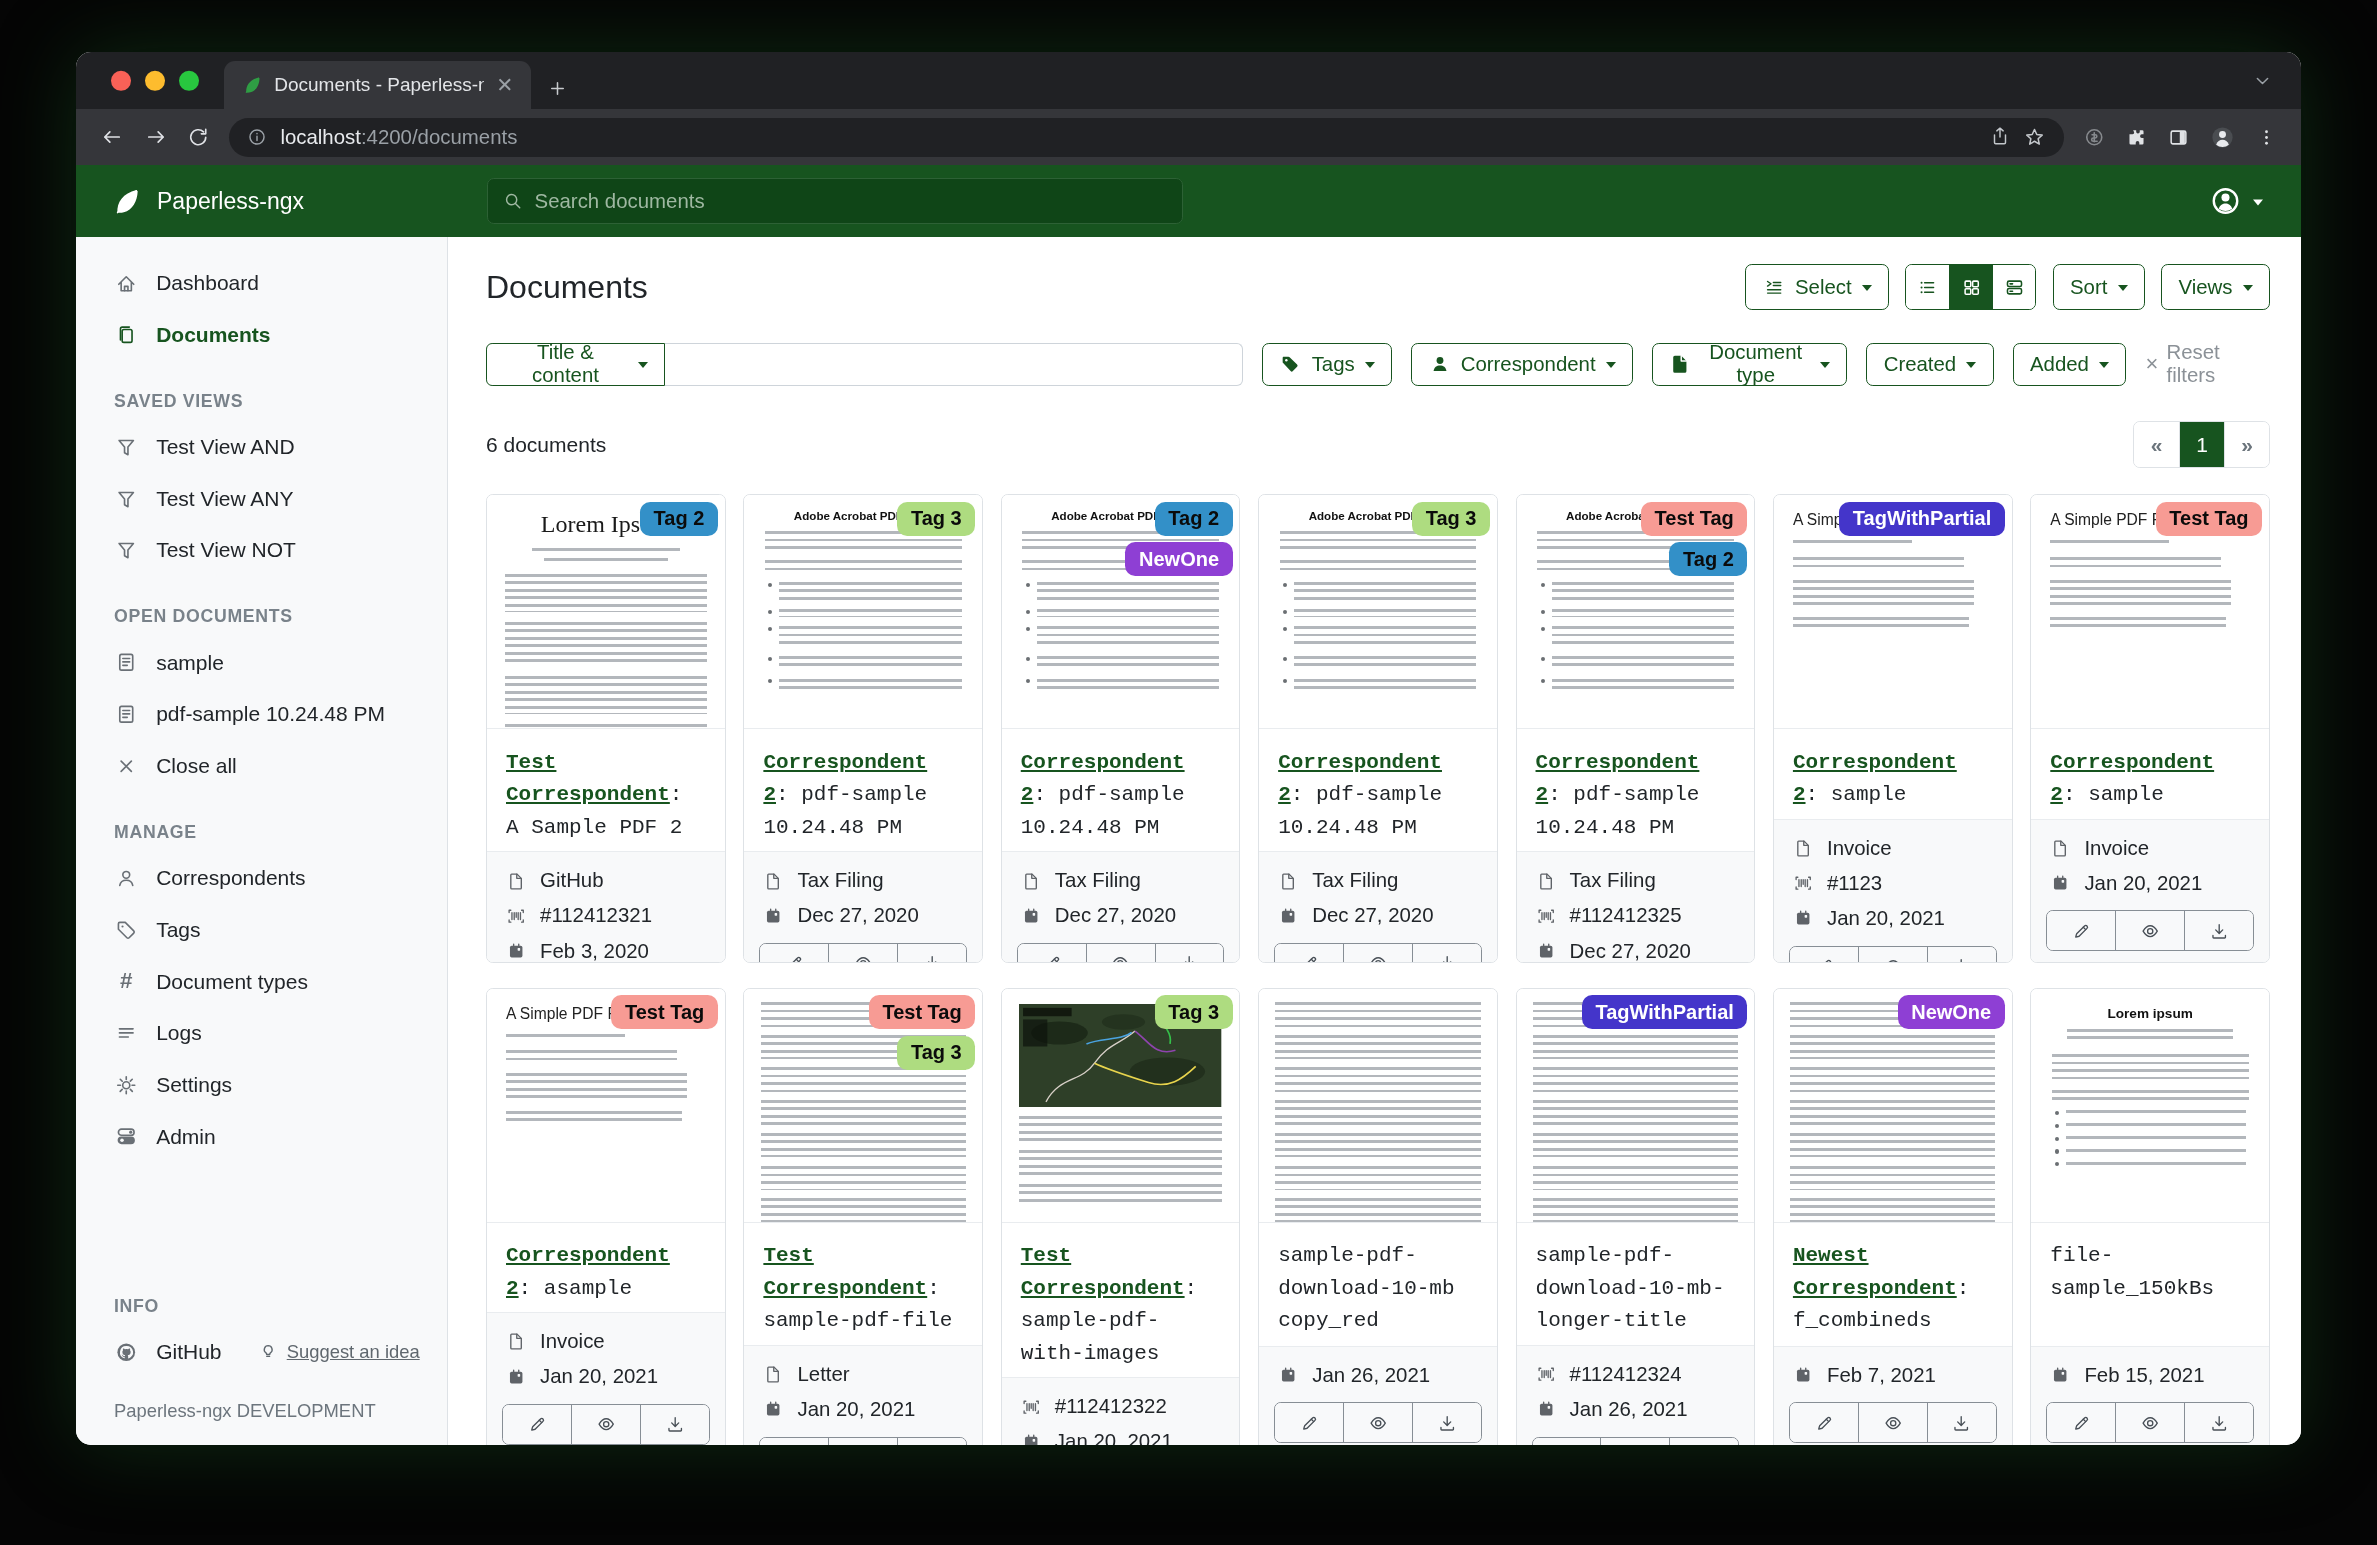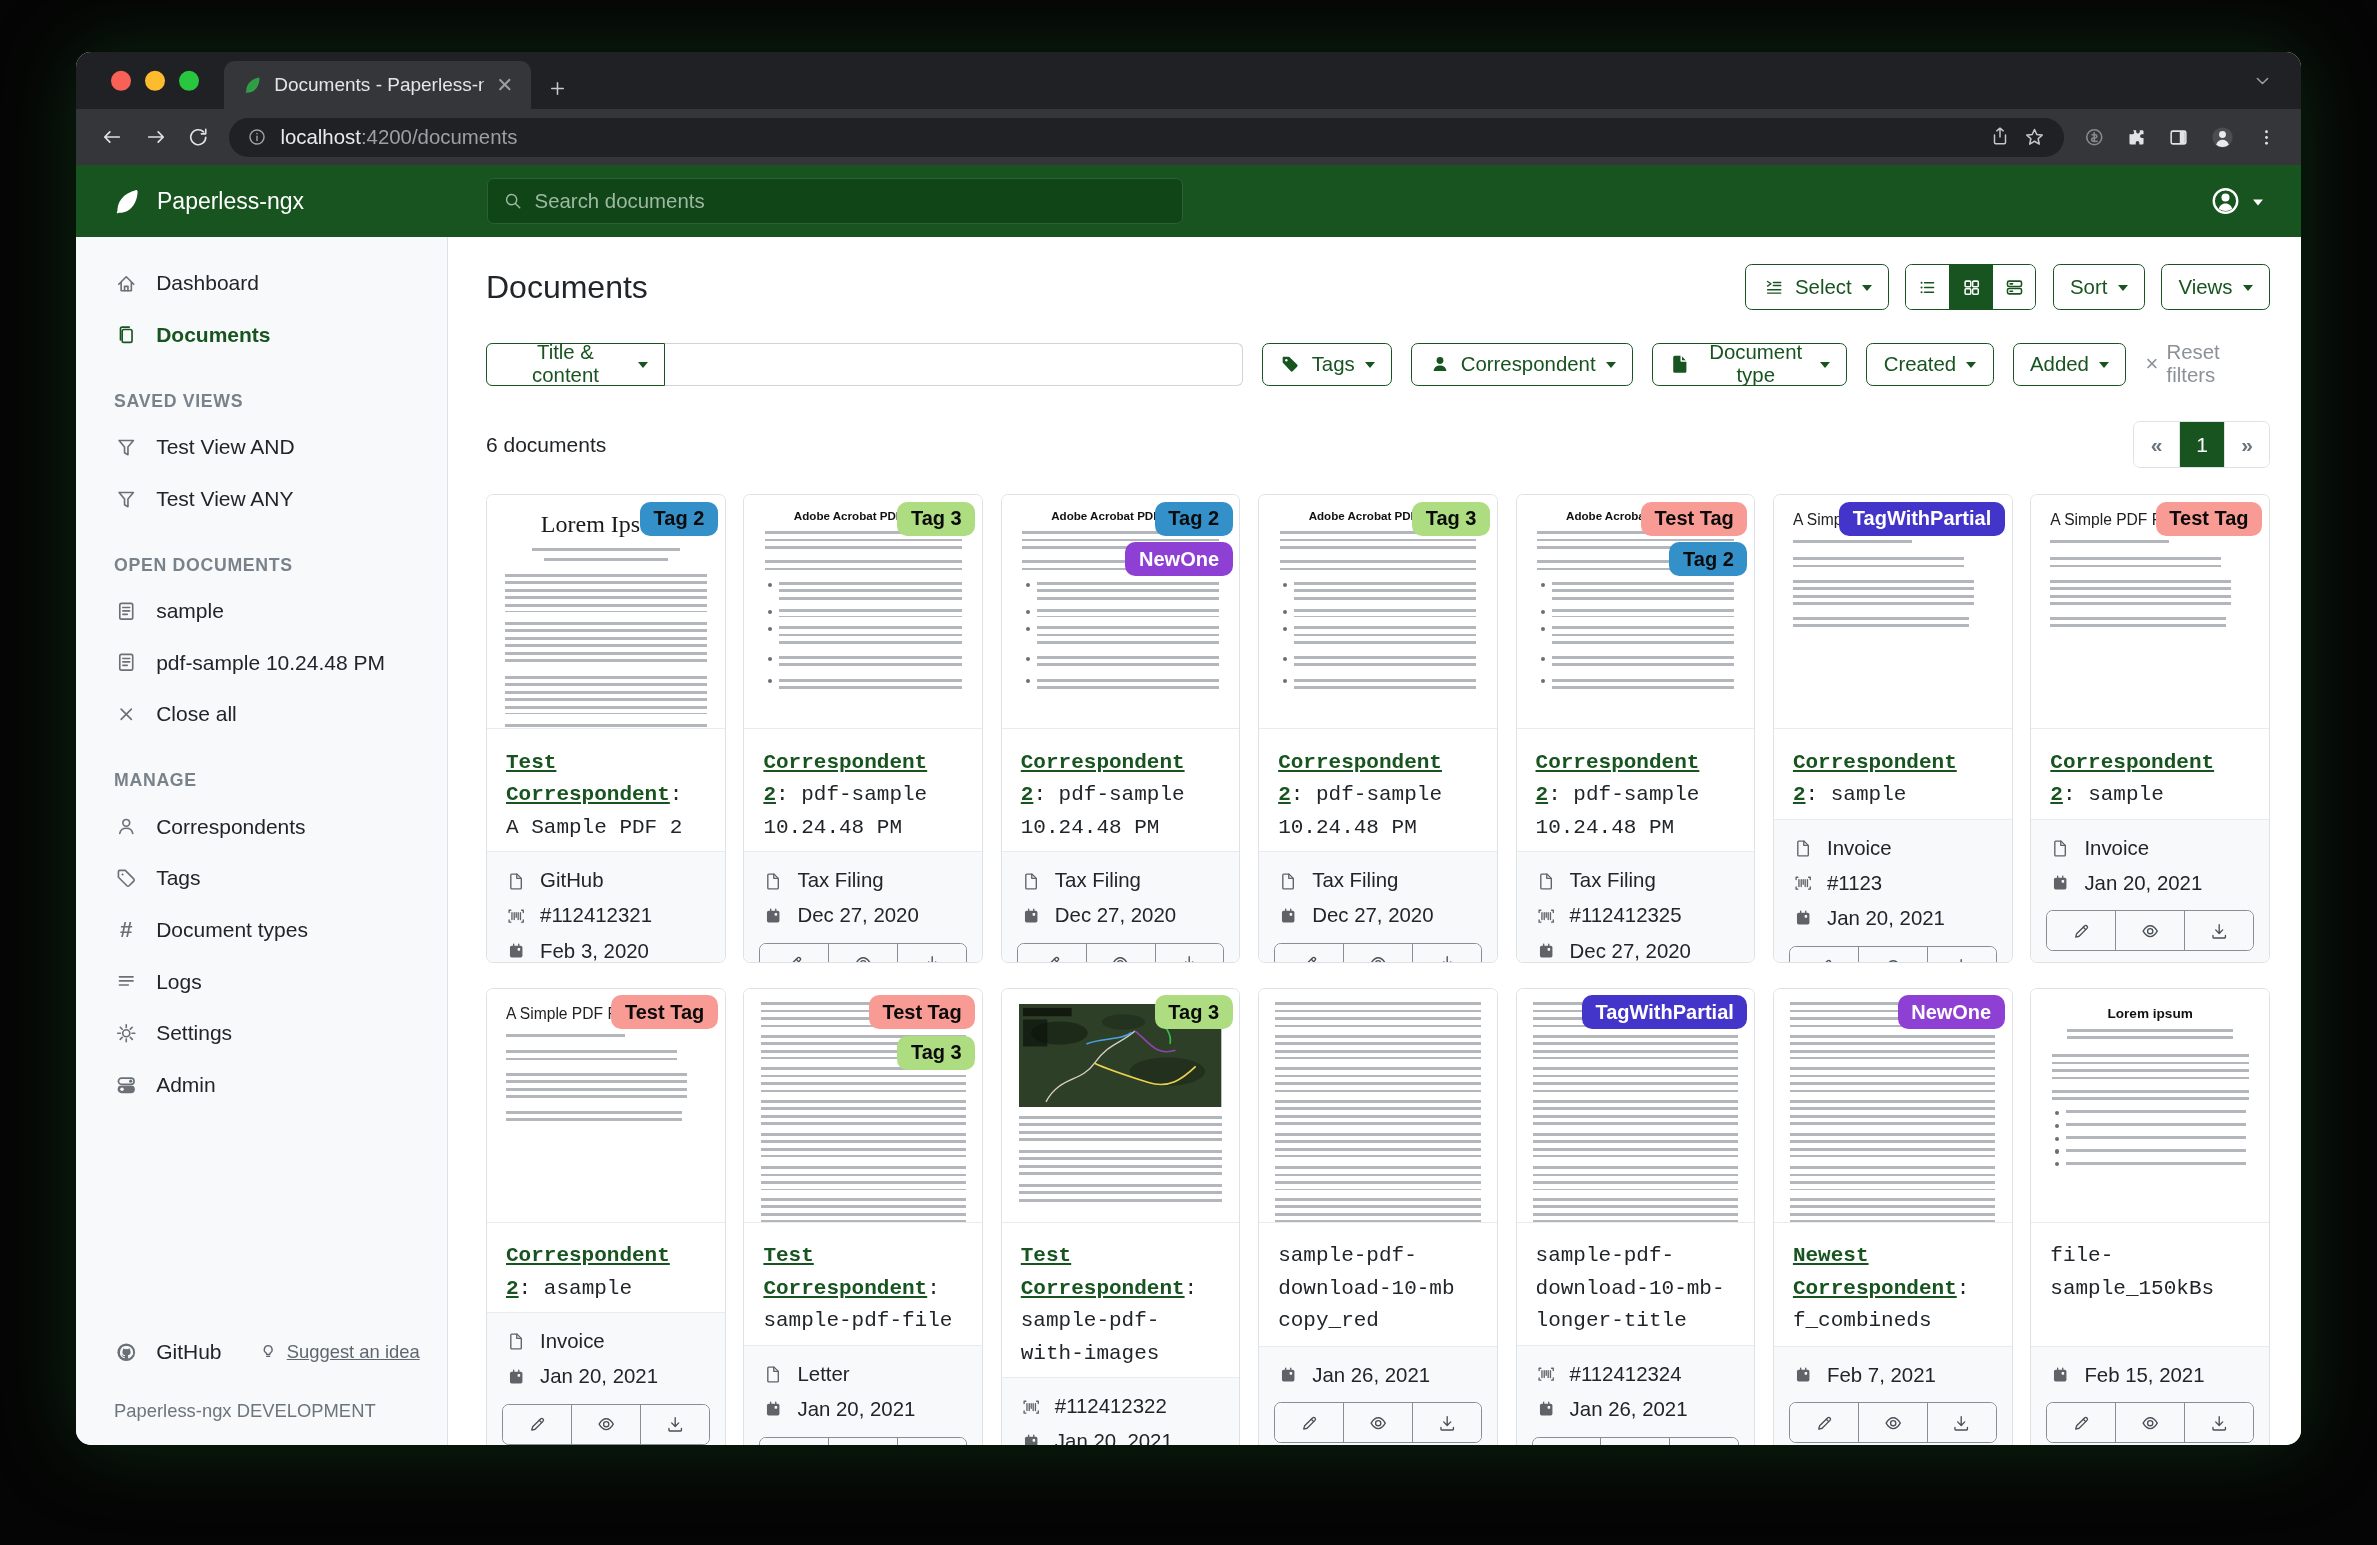--- a/index.html
+++ b/index.html
@@ -293,20 +293,28 @@
             <span>Test View AND</span>
           </div>
           <div class="side-item">
             <span class="ic" style="width: 24.5px; height: 24.5px;">
               <svg viewBox="0 0 36 36" fill="none" stroke="currentColor" stroke-width="2.4" stroke-linecap="round" stroke-linejoin="round">
                 <path d="M7.5 8h21l-8 9.7V29l-5-2.8v-8.5Z"></path>
               </svg>
             </span>
             <span>Test View ANY</span>
           </div>
+          <div class="side-item">
+            <span class="ic" style="width: 24.5px; height: 24.5px;">
+              <svg viewBox="0 0 36 36" fill="none" stroke="currentColor" stroke-width="2.4" stroke-linecap="round" stroke-linejoin="round">
+                <path d="M7.5 8h21l-8 9.7V29l-5-2.8v-8.5Z"></path>
+              </svg>
+            </span>
+            <span>Test View NOT</span>
+          </div>
         </div>
       <div class="side-heading">OPEN DOCUMENTS</div>
       <div id="side-open">
           <div class="side-item">
             <span class="ic" style="width: 24.5px; height: 24.5px;">
               <svg viewBox="0 0 36 36" fill="none" stroke="currentColor" stroke-width="2.4" stroke-linecap="round" stroke-linejoin="round">
                 <rect x="8.5" y="6.5" width="19" height="23" rx="2.5"></rect>
                 <path d="M13 12.5h10M13 17.5h10M13 22.5h6.5"></path>
               </svg>
             </span>
@@ -377,20 +385,21 @@
                 <rect x="6.5" y="7.5" width="23" height="9" rx="4.5"></rect>
                 <circle cx="24.5" cy="12" r="2.3" fill="currentColor" stroke="none"></circle>
                 <rect x="6.5" y="19.5" width="23" height="9" rx="4.5" fill="currentColor"></rect>
                 <circle cx="11.8" cy="24" r="2.6" fill="#f8f9fa" stroke="none"></circle>
               </svg>
             </span>
             <span>Admin</span>
           </div>
         </div>
       <div class="side-spacer"></div>
+      <div class="side-heading">INFO</div>
       <div id="side-info">
           <div class="gh-row">
             <div class="side-item">
               <span class="ic" style="width: 24.5px; height: 24.5px;">
                 <svg viewBox="0 0 36 36" fill="none" stroke="currentColor" stroke-width="2.4" stroke-linecap="round" stroke-linejoin="round">
                   <circle cx="18" cy="18" r="13" fill="currentColor" stroke="none"></circle>
                   <path fill="#f8f9fa" stroke="none" d="M18 8.8a9.3 9.3 0 0 0-2.9 18.1c.5.1.6-.2.6-.5v-1.7c-2.6.6-3.1-1.1-3.1-1.1-.4-1.1-1-1.4-1-1.4-.9-.6.1-.6.1-.6 1 .1 1.5 1 1.5 1 .9 1.5 2.3 1 2.8.8.1-.6.3-1 .6-1.3-2.1-.2-4.3-1-4.3-4.6 0-1 .4-1.8 1-2.5-.1-.2-.4-1.2.1-2.5 0 0 .8-.3 2.6 1a9 9 0 0 1 4.8 0c1.8-1.3 2.6-1 2.6-1 .5 1.3.2 2.3.1 2.5.6.7 1 1.5 1 2.5 0 3.6-2.2 4.4-4.3 4.6.3.3.6.9.6 1.8v2.6c0 .3.2.6.6.5A9.3 9.3 0 0 0 18 8.8Z"></path>
                 </svg>
               </span>
               <span>GitHub</span>

